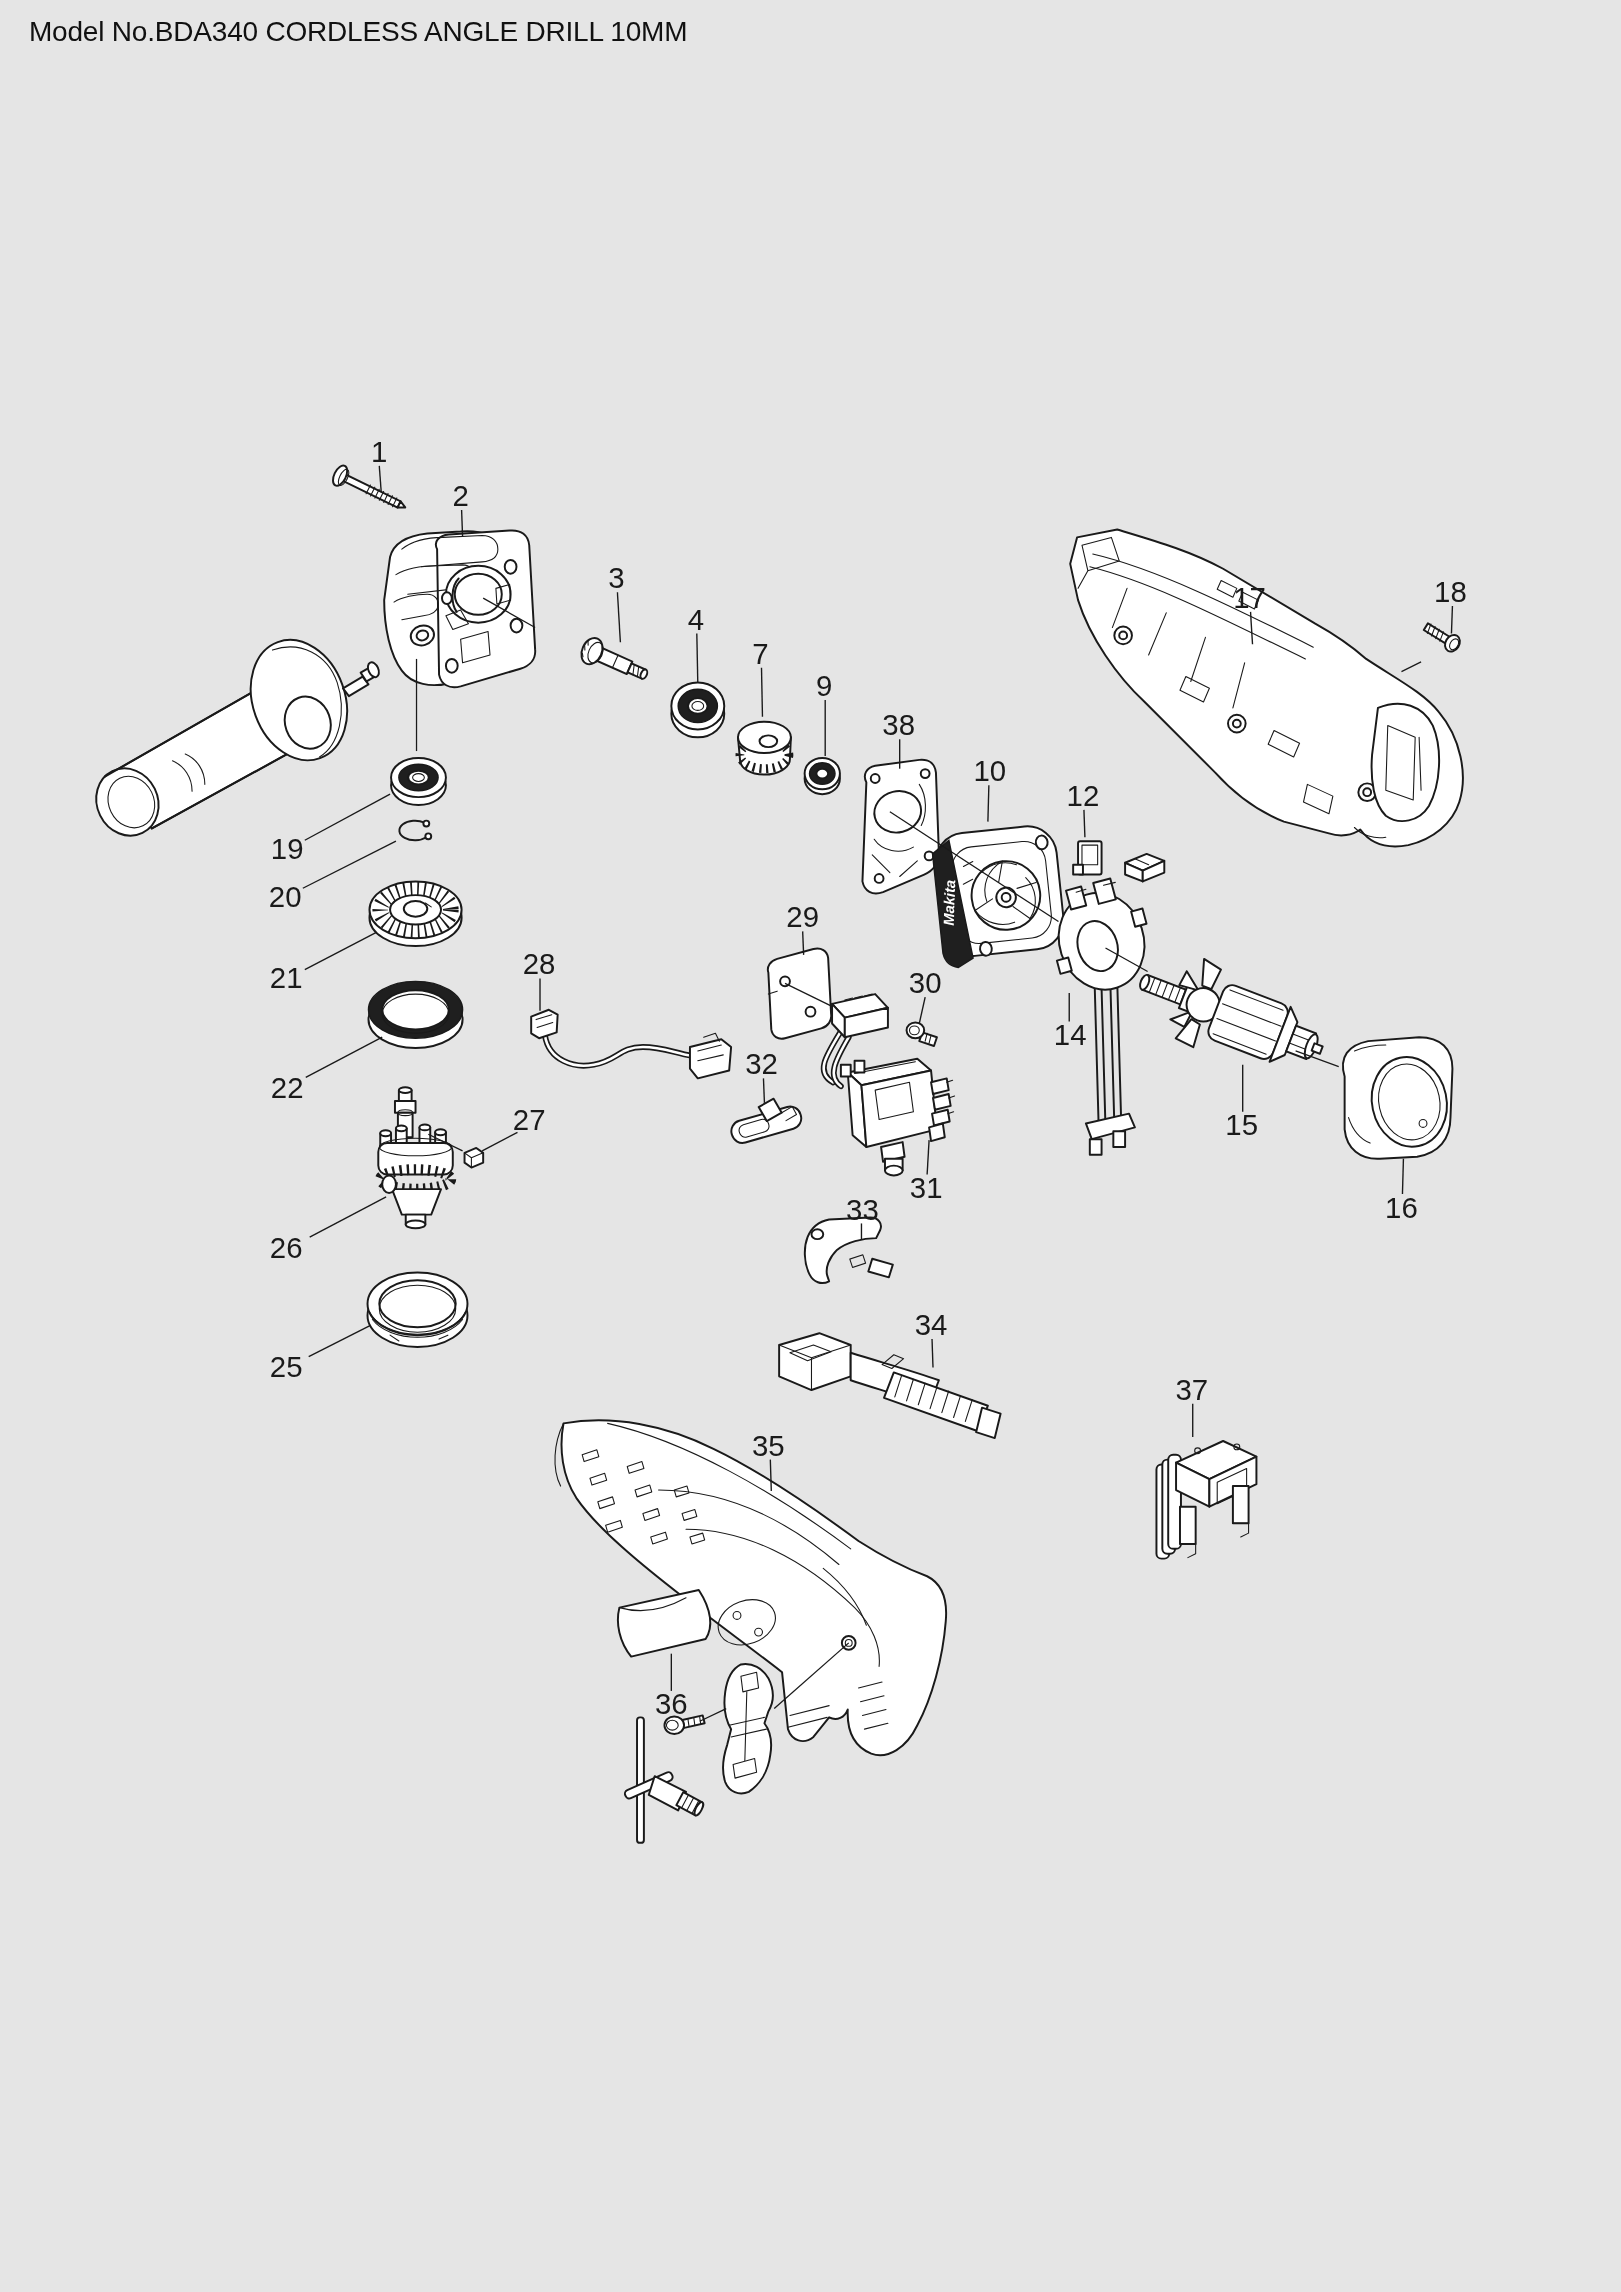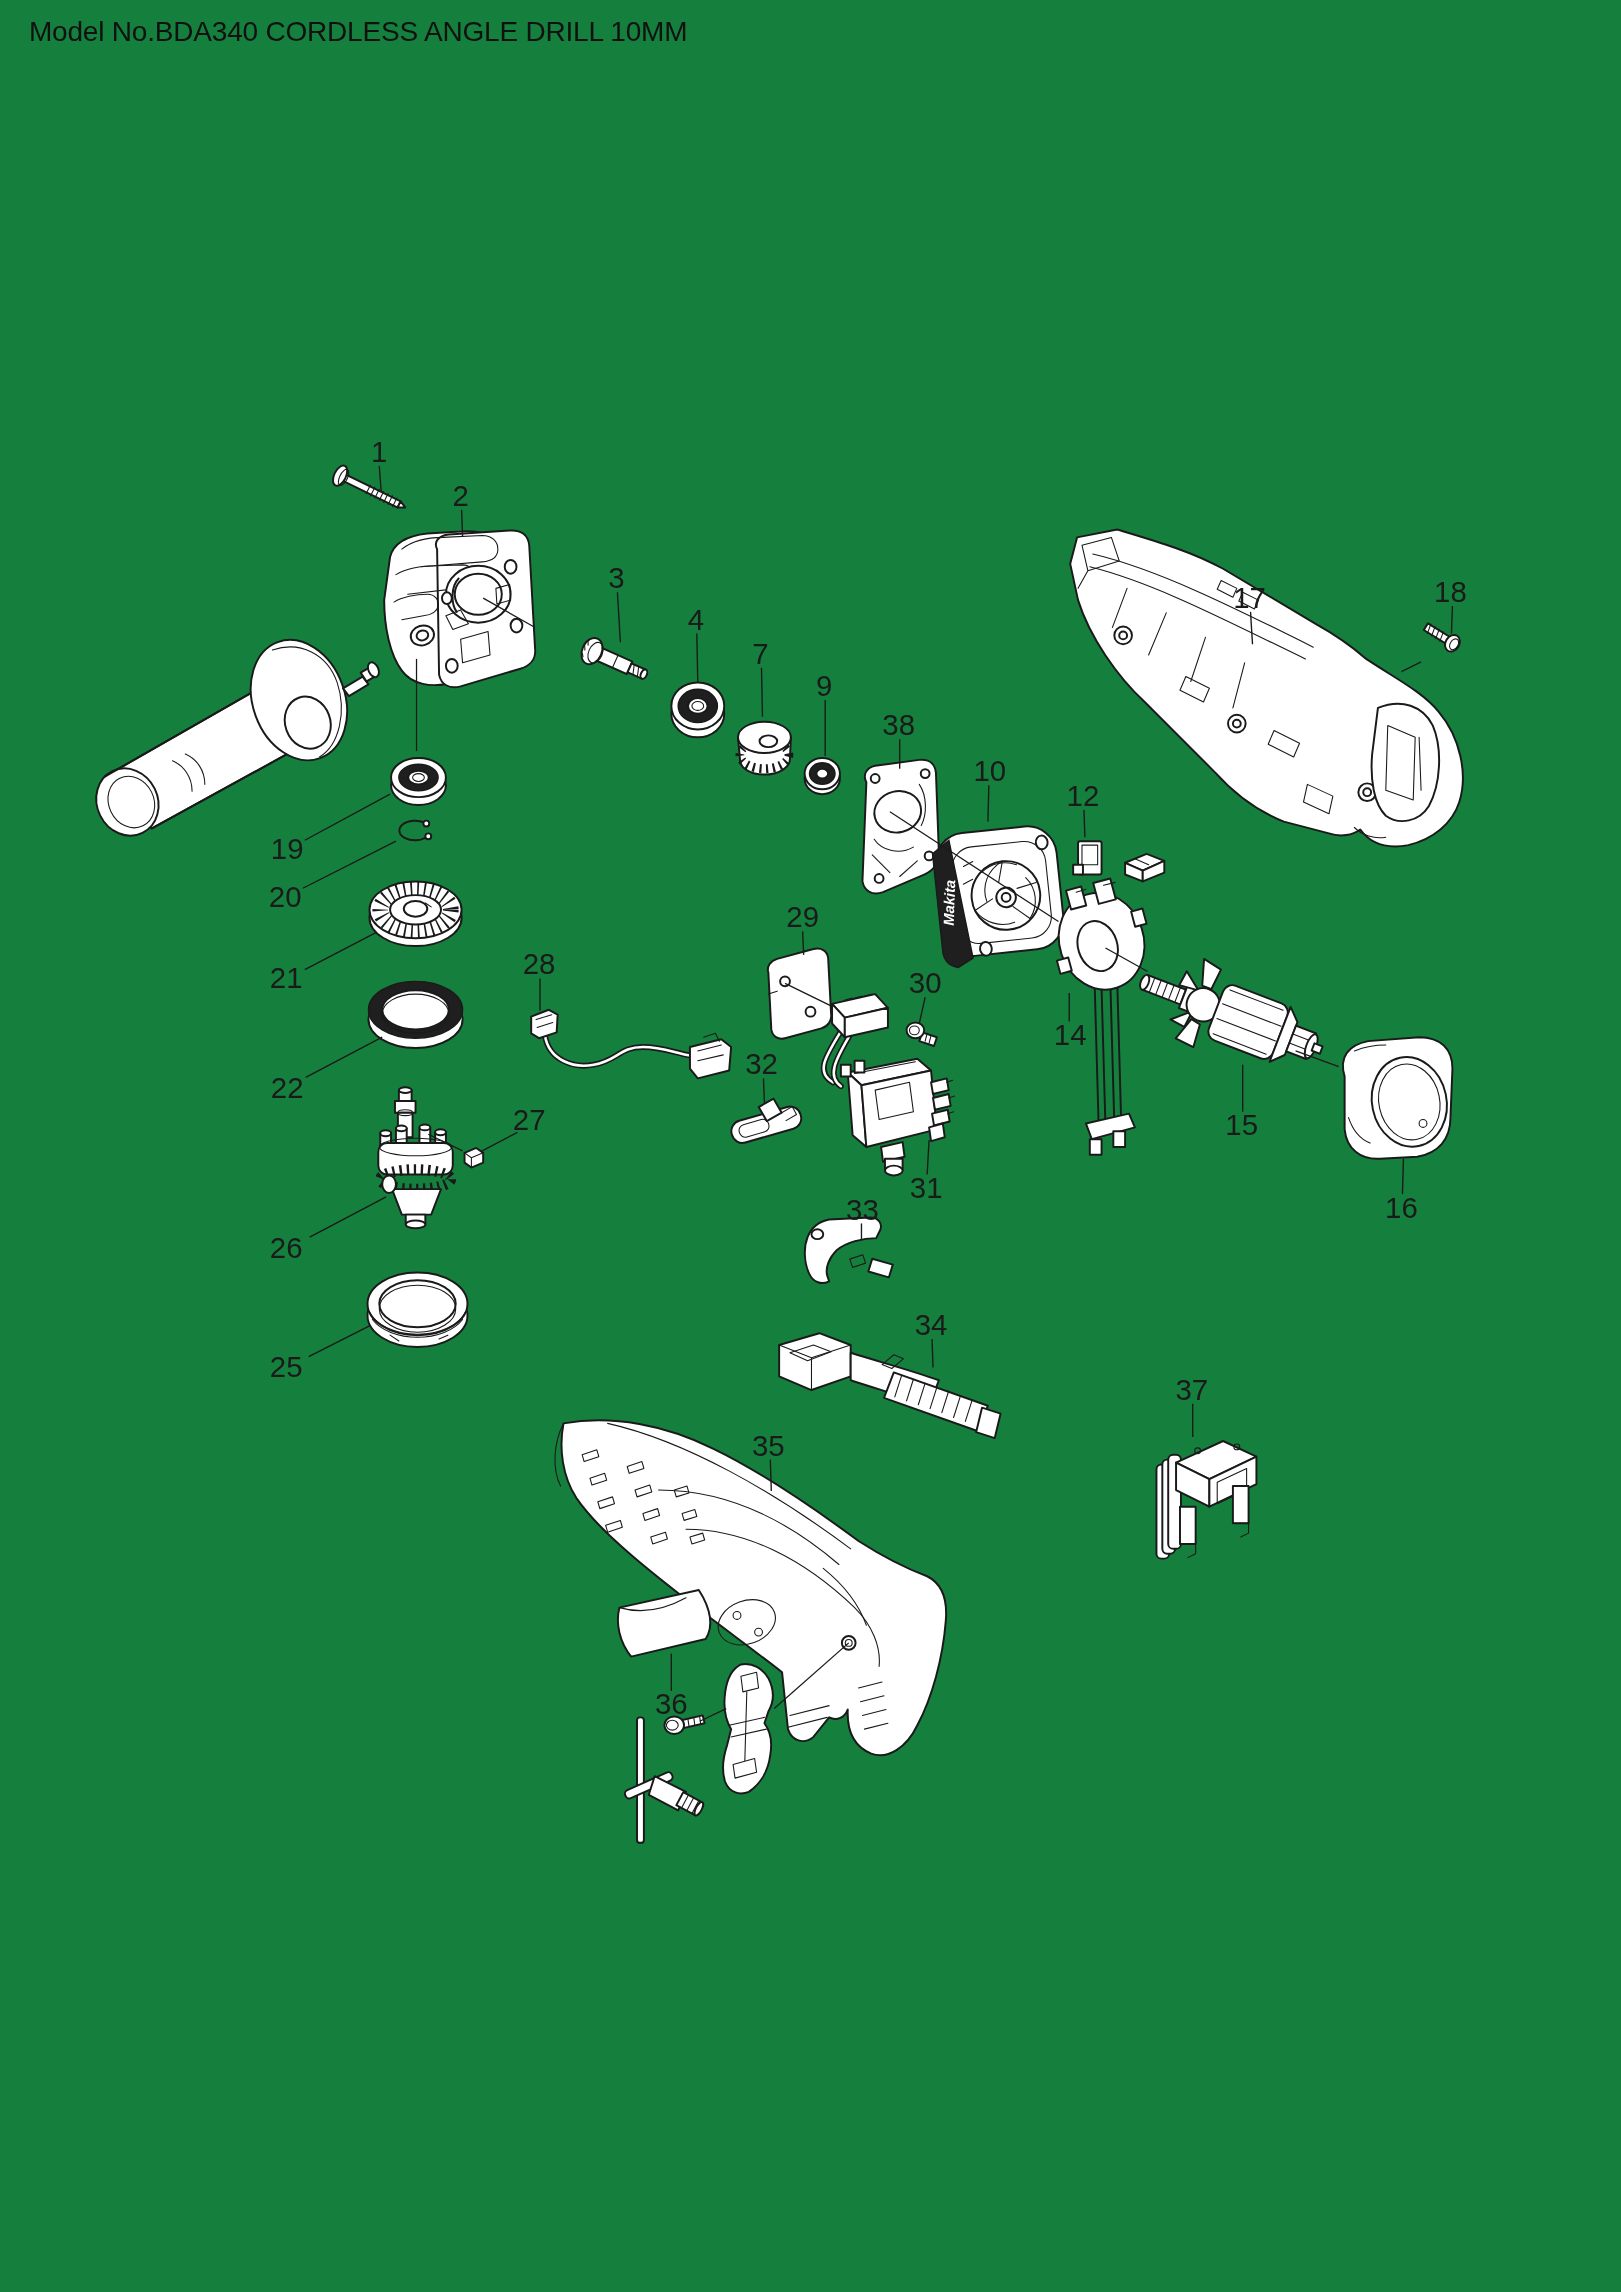--- a/index.html
+++ b/index.html
@@ -1,16 +1,16 @@
 <!DOCTYPE html>
 <html><head>
 <meta charset="utf-8">
 <style>
   html,body{margin:0;padding:0;background:#fff;}
-  #stage{position:relative;width:1621px;height:2293px;background:#15803d;overflow:hidden;
+  #stage{position:relative;width:1621px;height:2293px;background:#e5e5e5;overflow:hidden;
          font-family:"Liberation Sans",sans-serif;}
   #title{position:absolute;left:29px;top:15.7px;font-size:28px;color:#111;
          letter-spacing:-0.2px;white-space:nowrap;font-weight:400;}
   svg{position:absolute;left:0;top:0;}
   .ln{fill:#fff;stroke:#1a1a1a;stroke-width:2;stroke-linejoin:round;stroke-linecap:round;}
   .ln0{fill:none;stroke:#1a1a1a;stroke-width:2;stroke-linejoin:round;stroke-linecap:round;}
   .thin{stroke-width:1.1;}
   .dark{fill:#1f1f1f;stroke:#1a1a1a;stroke-width:1.5;}
   .teeth{fill:none;stroke:#1a1a1a;}
   .leader{stroke:#1a1a1a;stroke-width:1.4;fill:none;}

